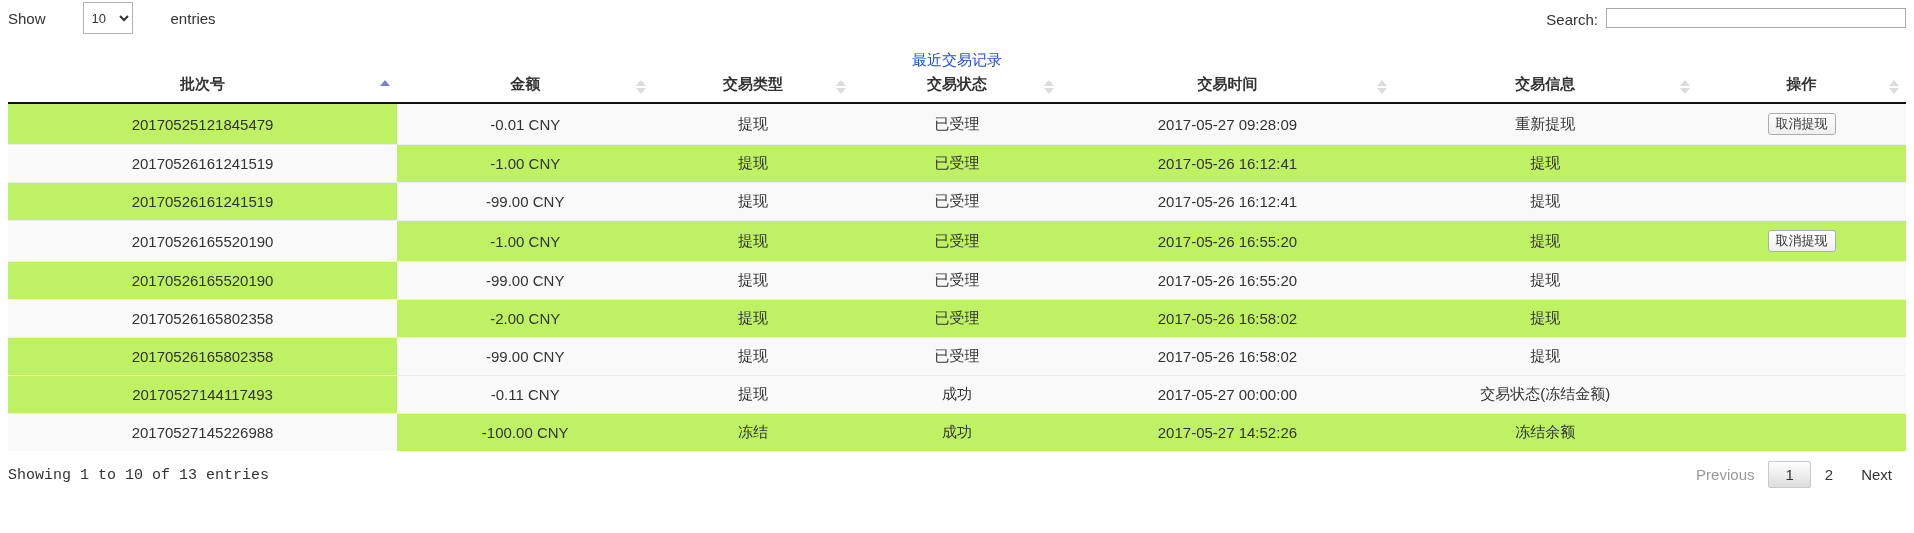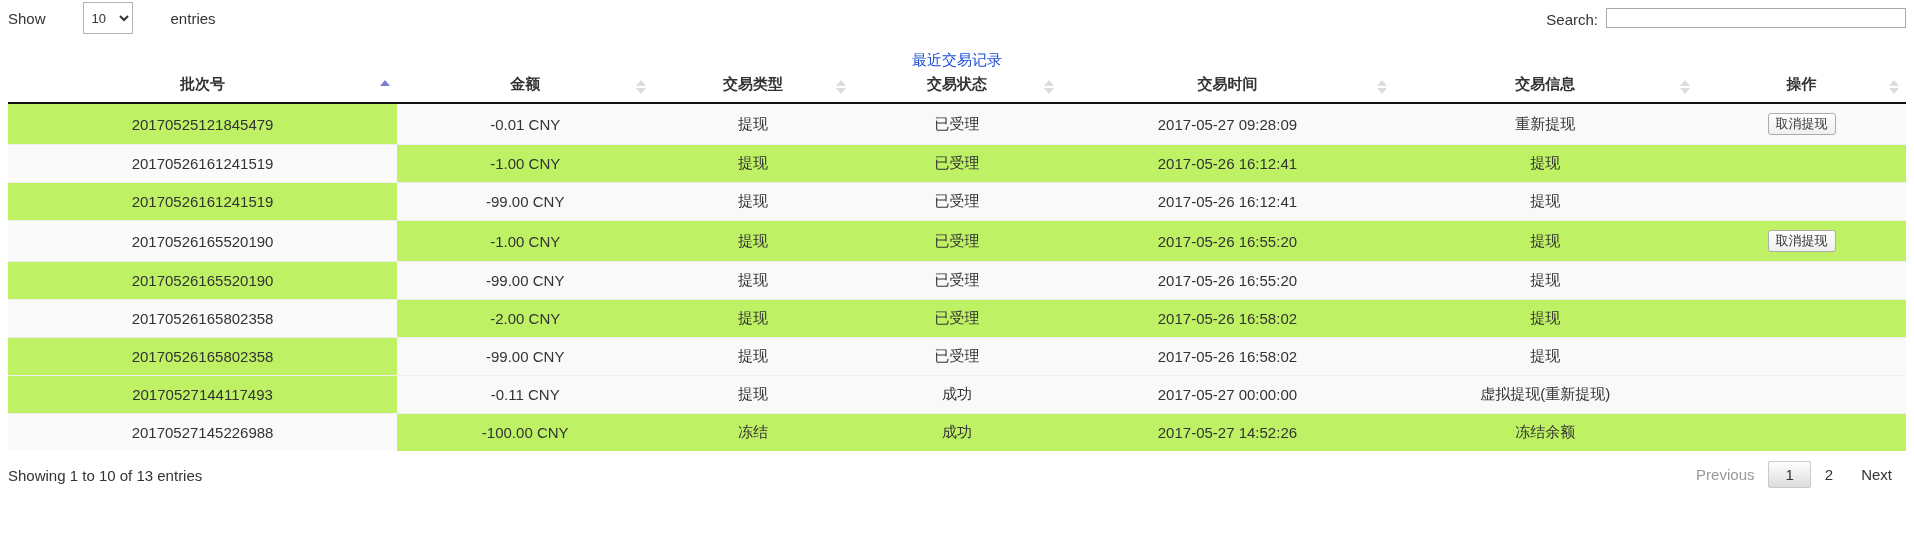--- a/index.html
+++ b/index.html
@@ -151,20 +151,21 @@
   .bottom-bar {
     display: flex;
     align-items: center;
     justify-content: space-between;
     padding-top: 10px;
   }
   .dt-info {
     font-size: 15px;
     color: #333;
     white-space: nowrap;
+    font-family: Liberation Mono, monospace;
   }
   .paginate {
     display: flex;
     align-items: center;
   }
   .pg {
     font-size: 15px;
     padding: 4px 13px;
     color: #333;
     cursor: pointer;
@@ -304,21 +305,21 @@
           <td>2017-05-26 16:58:02</td>
           <td>提现</td>
           <td></td>
         </tr>
         <tr class="odd">
           <td class="col-batch sorted-col">20170527144117493</td>
           <td>-0.11 CNY</td>
           <td>提现</td>
           <td>成功</td>
           <td>2017-05-27 00:00:00</td>
-          <td>虚拟提现(重新提现)</td>
+          <td>交易状态(冻结金额)</td>
           <td></td>
         </tr>
         <tr class="even">
           <td class="col-batch sorted-col">20170527145226988</td>
           <td>-100.00 CNY</td>
           <td>冻结</td>
           <td>成功</td>
           <td>2017-05-27 14:52:26</td>
           <td>冻结余额</td>
           <td></td>

